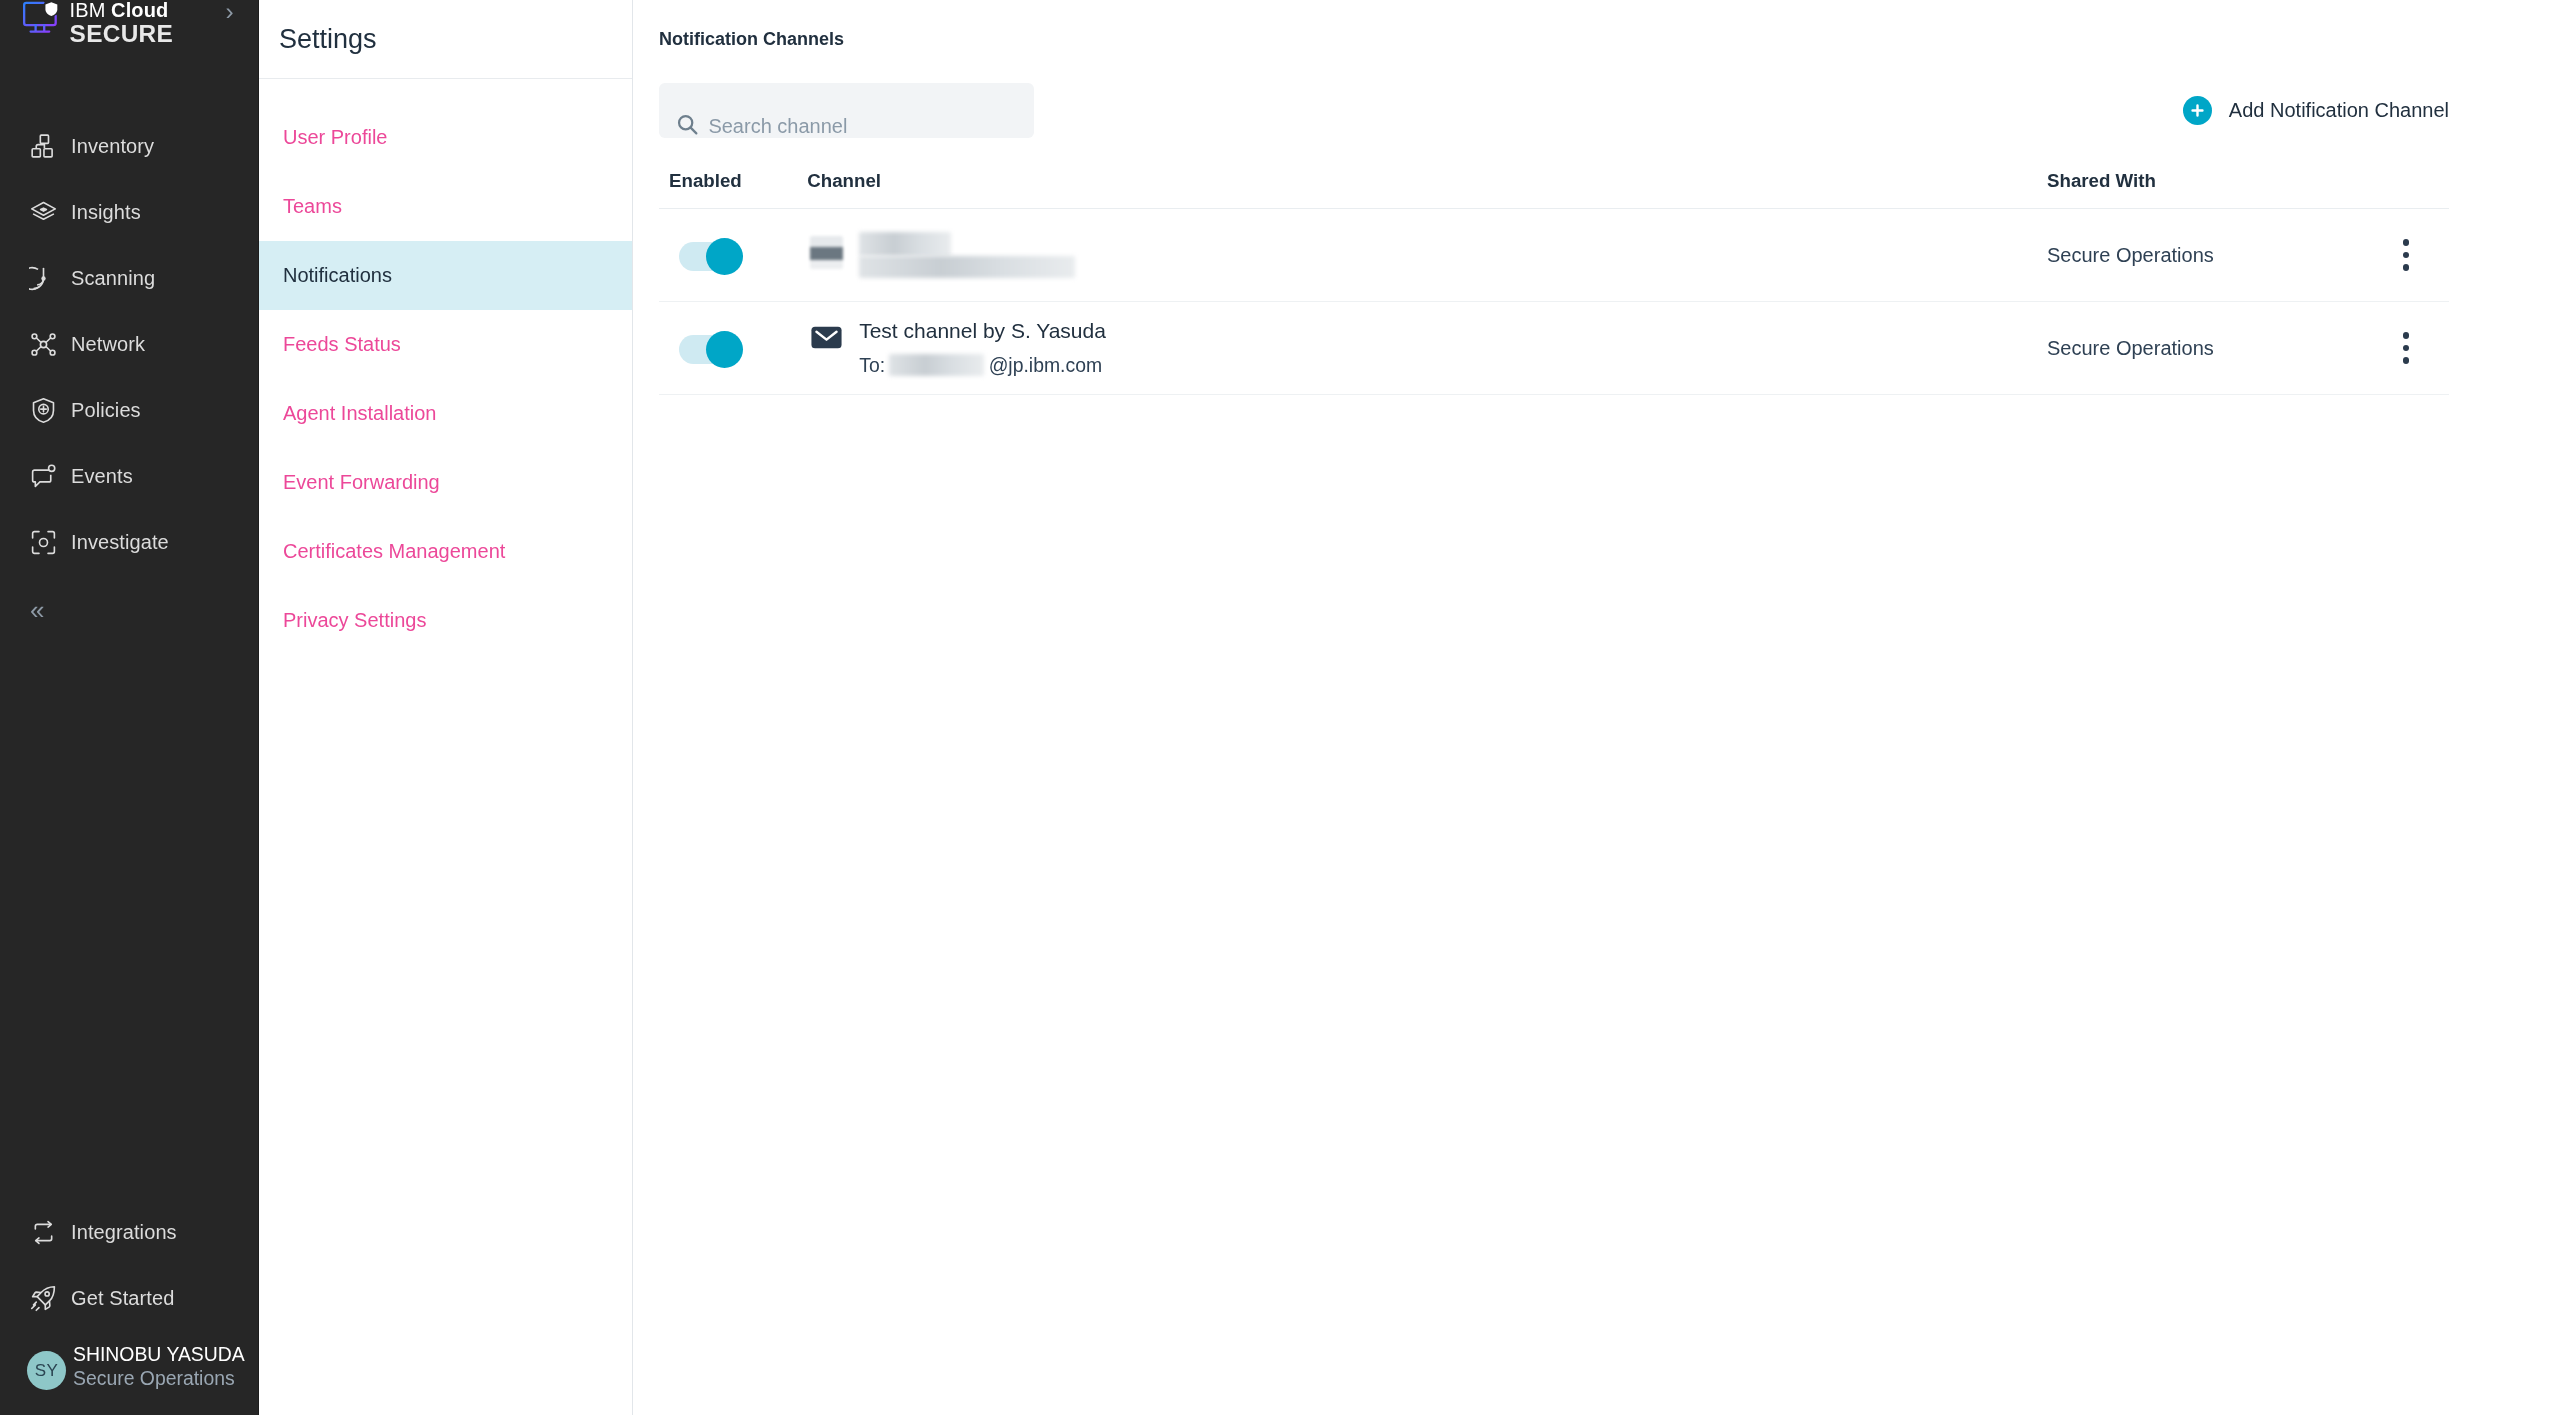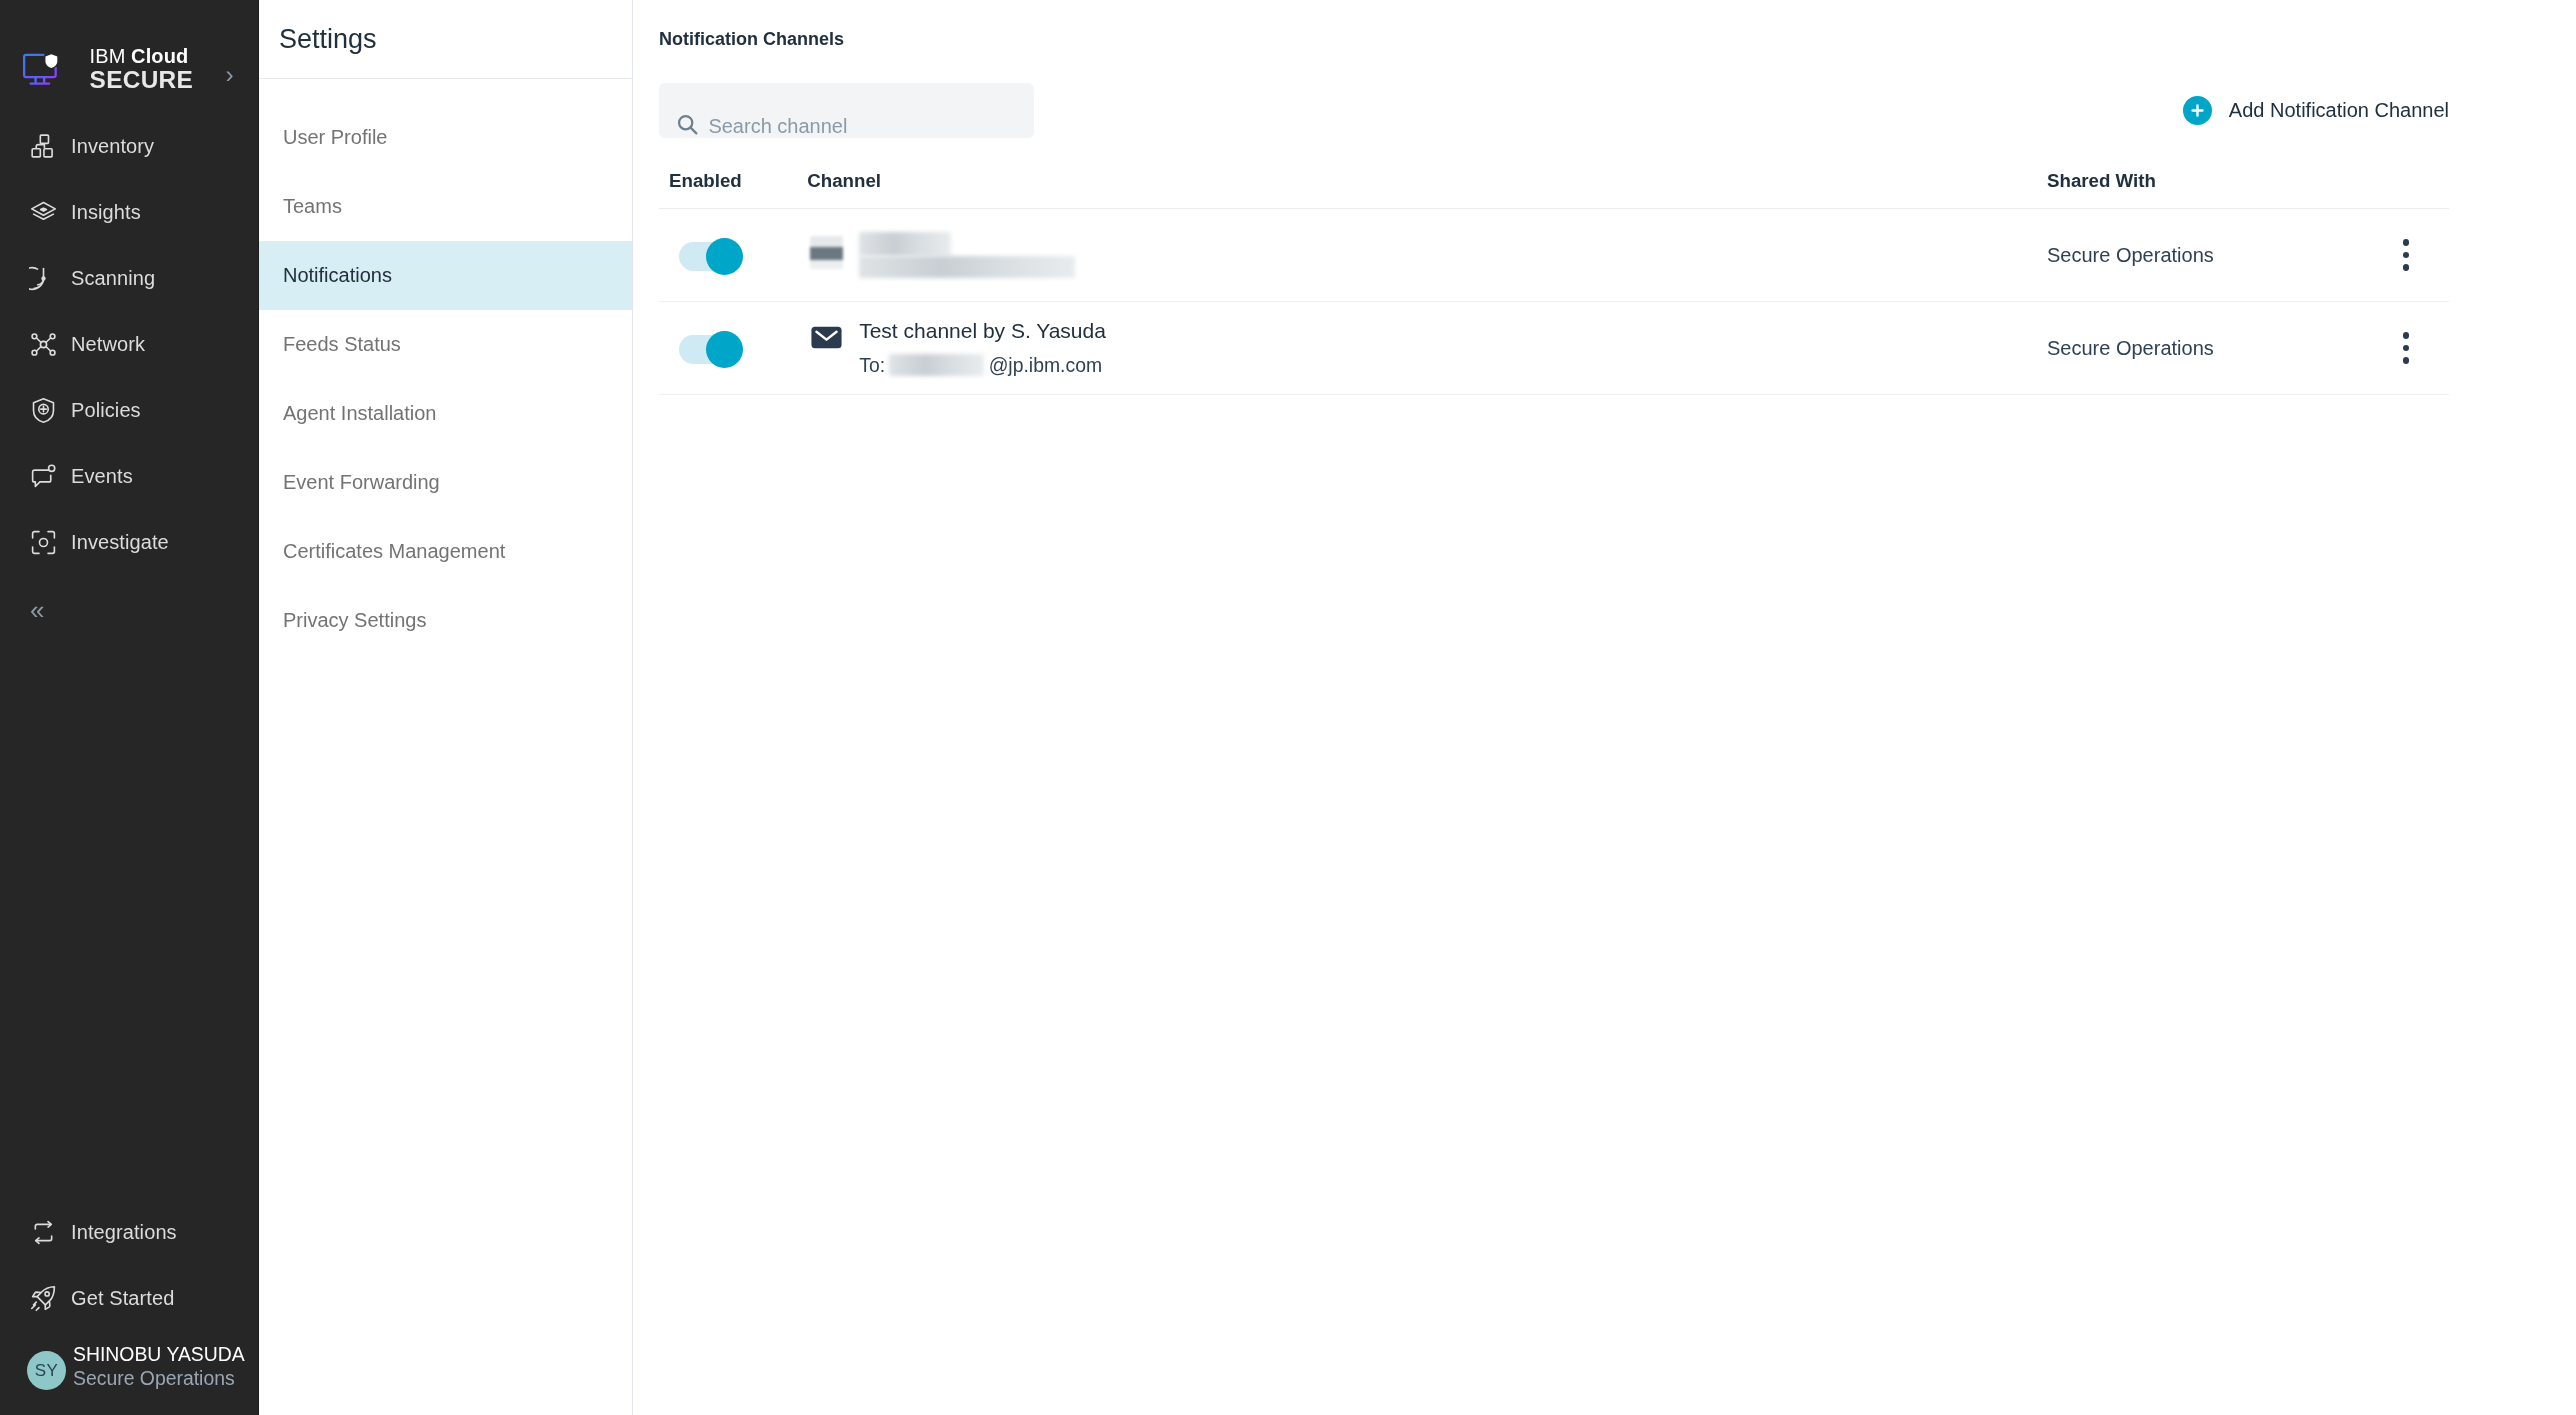--- a/index.html
+++ b/index.html
@@ -13,22 +13,22 @@
 
   
   .rail {
     width: 259px; flex: 0 0 259px; height: 1416px;
     background: #262626;
     display: flex; flex-direction: column;
     position: relative;
     border-right: 1.4px solid #1d1d1d;
   }
   .rail-logo {
-    height: 92px; display: flex; align-items: flex-end;
-    padding: 0 24.4px 0 21.6px; gap: 25px;
+    height: 92px; display: flex; align-items: flex-start;
+    padding: 0 24.4px 0 21.6px; gap: 5px;
   }
   .logo-mark { width: 43px; height: 40px; flex: 0 0 43px; }
   .logo-text { line-height: 1.04; flex: 1; }
   .logo-line1 { font-size: 20px; color: #ffffff; letter-spacing: 0.1px; }
   .logo-line1 b { font-weight: 700; }
   .logo-line2 { font-size: 24.4px; font-weight: 700; color: #e8e8e8; letter-spacing: 0.3px; }
   .rail-expand { color: #8d99a5; font-size: 24.4px; line-height: 1; padding-bottom: 4.3px; cursor: pointer; }
 
   .rail-nav { padding-top: 21.6px; display: flex; flex-direction: column; }
   .rail-item {
@@ -63,21 +63,21 @@
     display: flex; flex-direction: column;
   }
   .settings-head {
     height: 79px; display: flex; align-items: center;
     padding-left: 20px; border-bottom: 0.7px solid #e8ebee;
   }
   .settings-title { font-size: 27px; color: #21303f; font-weight: 400; }
   .settings-list { padding-top: 24.4px; }
   .settings-item {
     height: 69px; display: flex; align-items: center;
-    padding-left: 20px; font-size: 20px; color: #737373; cursor: pointer;
+    padding-left: 20px; font-size: 20px; color: #ec4899; cursor: pointer;
     border-left: 4.3px solid transparent;
   }
   .settings-item.active {
     background: #d6eef4; border-left: 4.3px solid #d6eef4; color: #21303f;
   }
 
   
   .main { flex: 1; height: 1416px; background: #ffffff; padding: 0 101px 0 0; position: relative; }
   .main-title { font-size: 18px; color: #21303f; padding: 29px 0 0 26px; font-weight: 700; }
 

